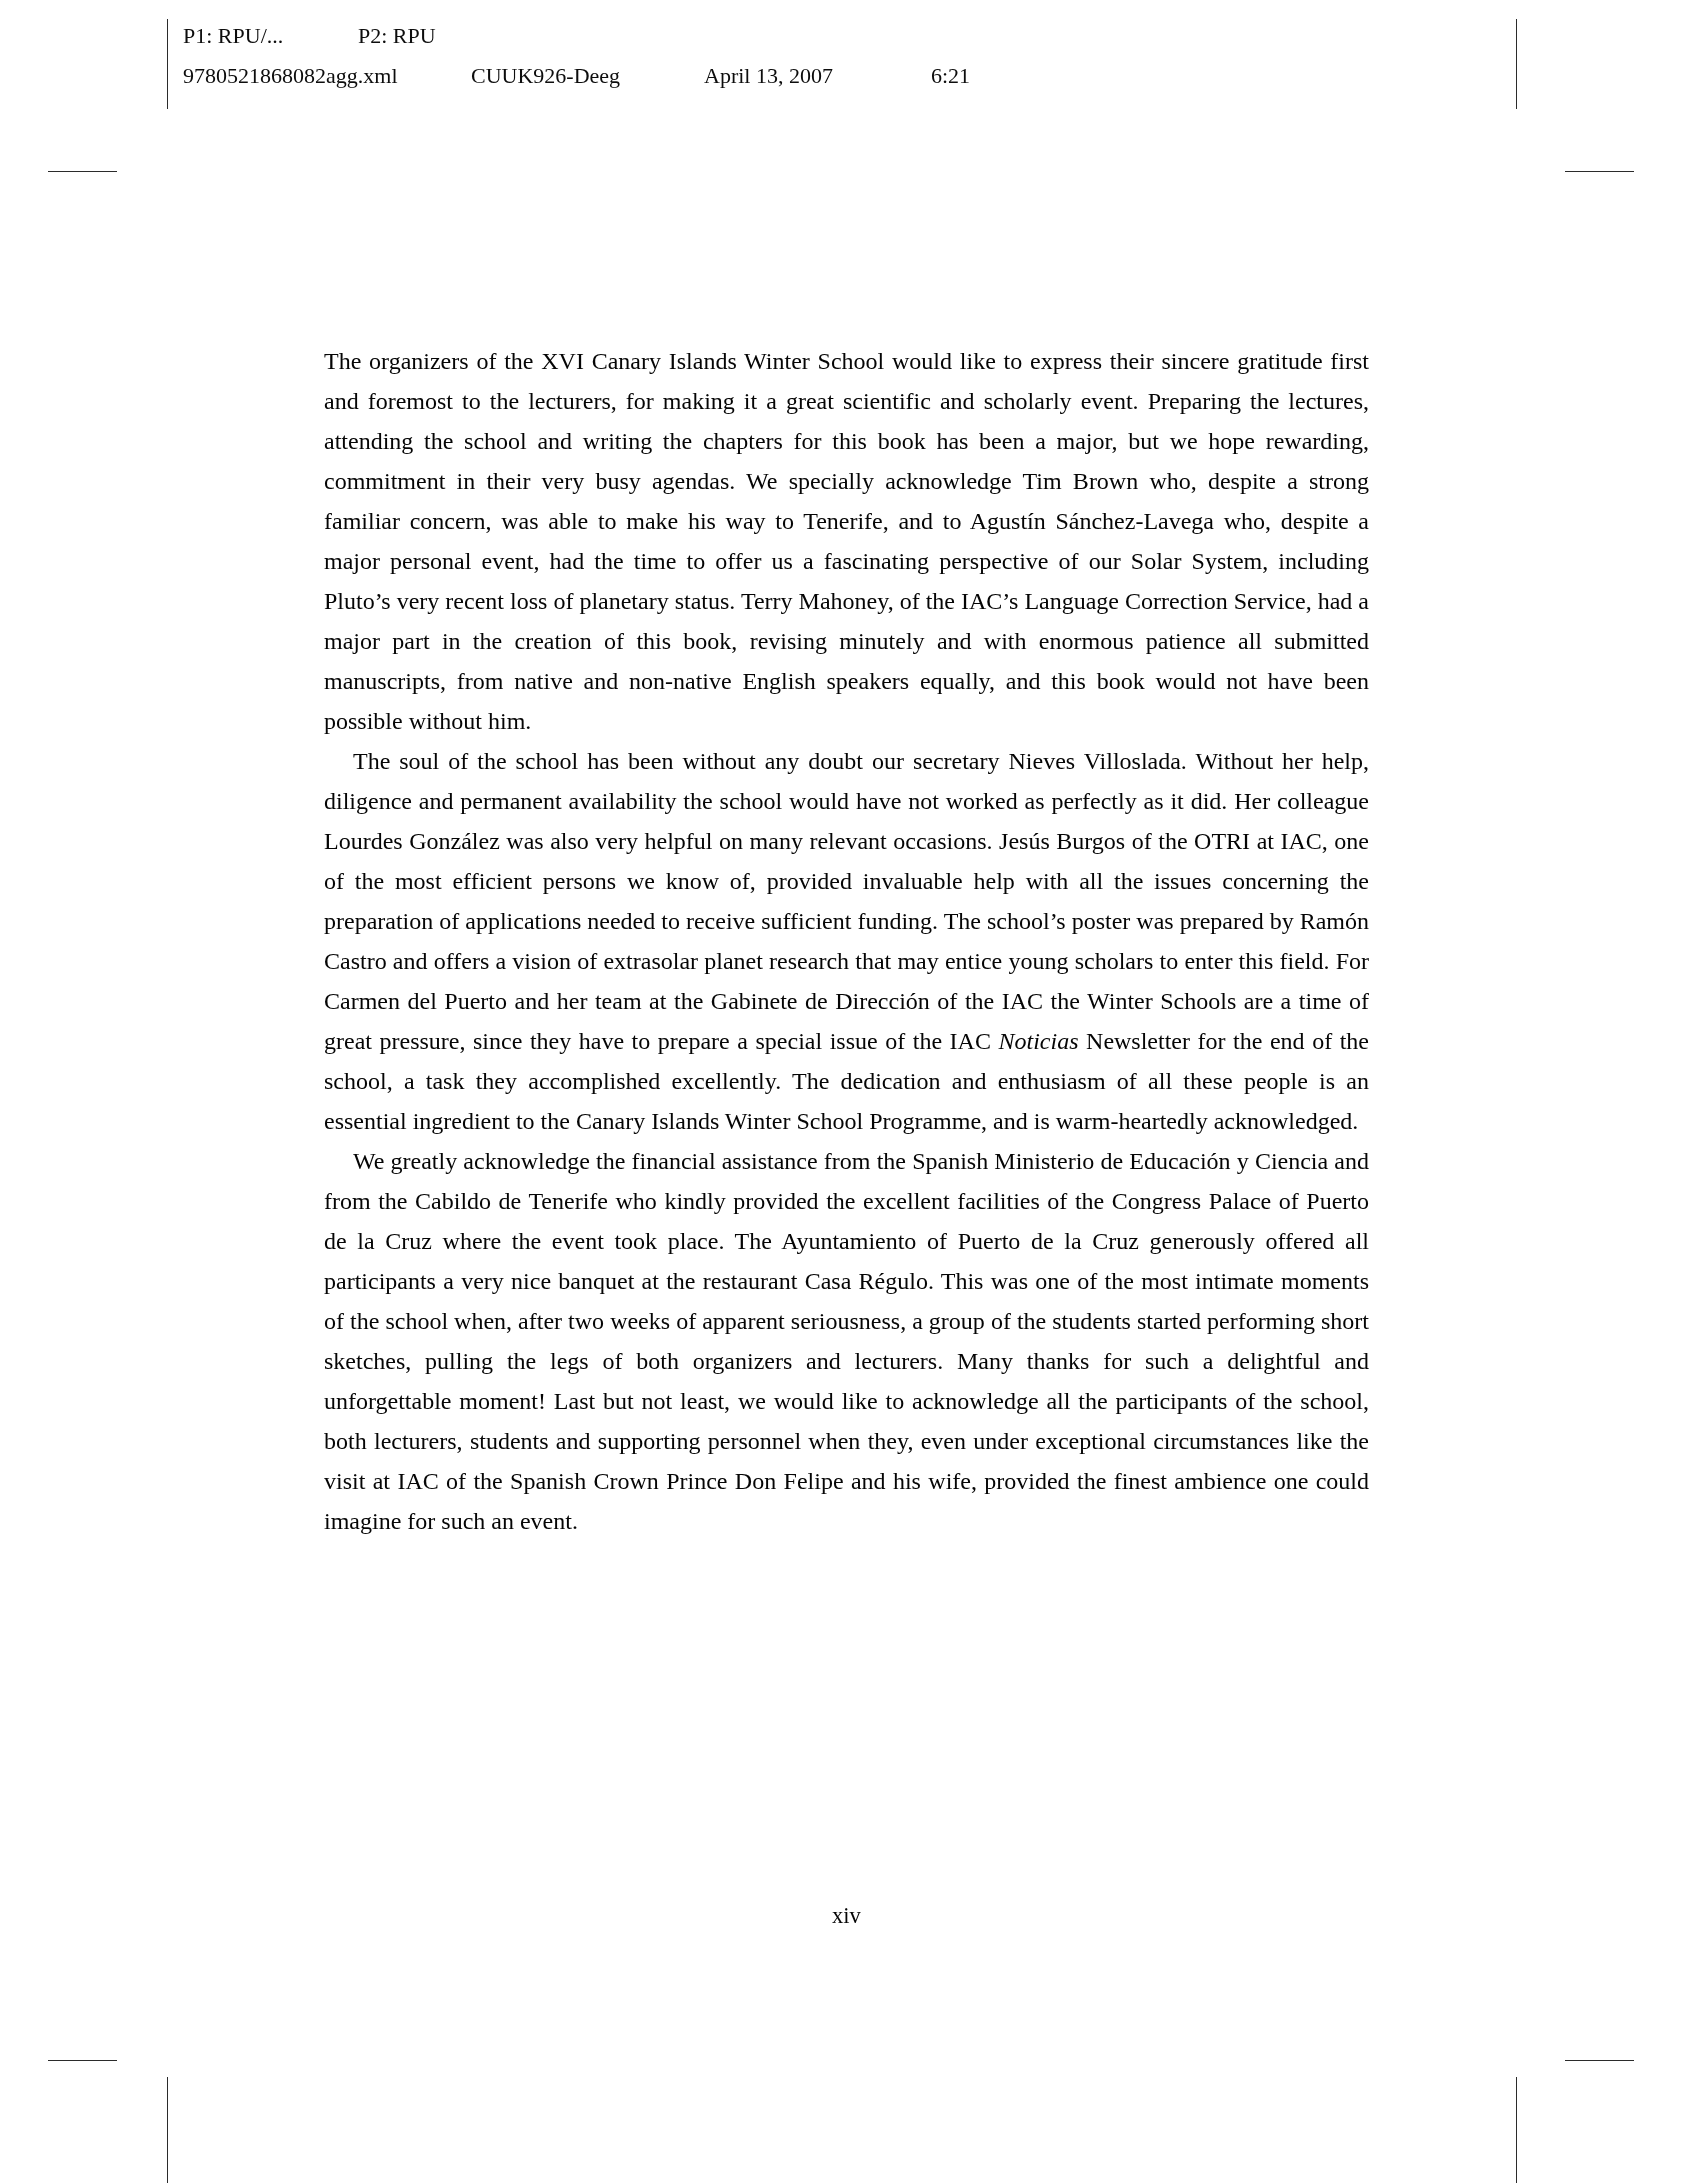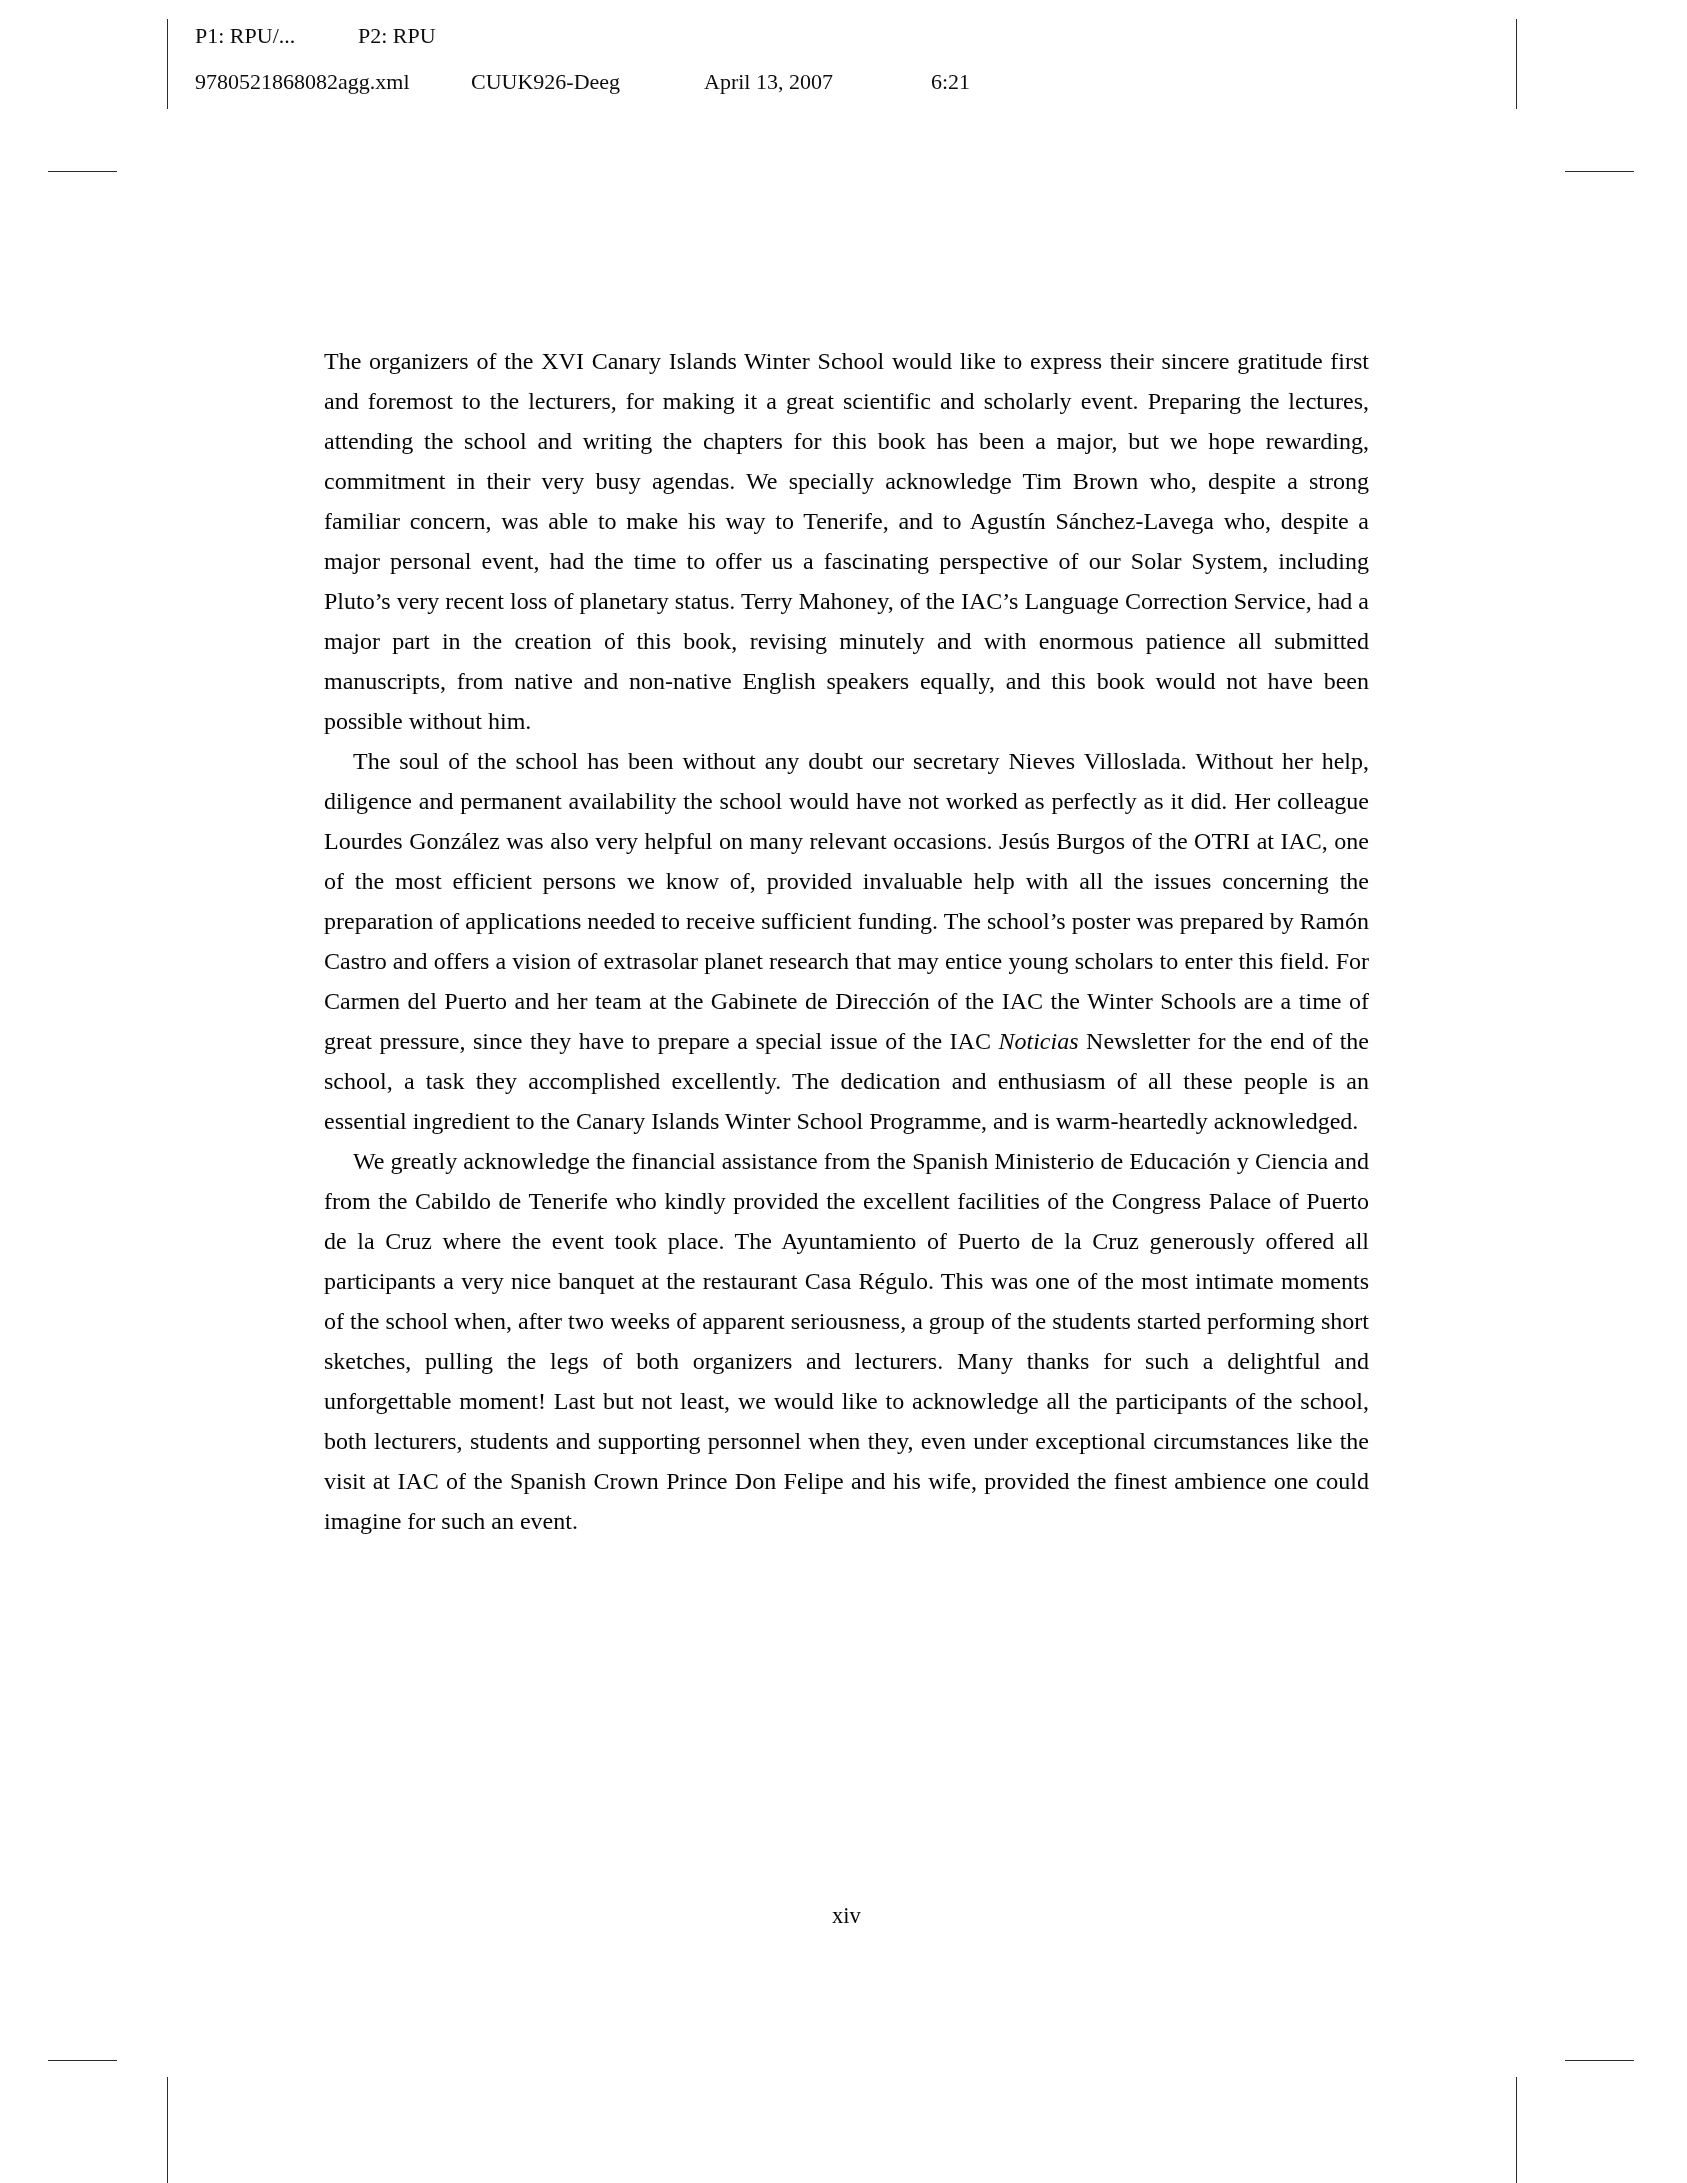--- a/index.html
+++ b/index.html
@@ -23,23 +23,23 @@
   
   .running-head {
     position: absolute;
     left: 183px;
     top: 22.5px;
     font-size: 22px;
     line-height: 26.5px;
     color: #0d0d0d;
   }
   .rh-line { position: relative; height: 26.5px; width: 1125px; }
-  .rh-line + .rh-line { margin-top: 20px; }
+  .rh-line + .rh-line { margin-top: 14px; }
   .rh-line span { position: absolute; top: 0; white-space: nowrap; }
-  .tok-a { left: 12px; }
+  .tok-a { left: 0; }
   .tok-b1 { left: 175px; }
   .tok-b2 { left: 288px; }
   .tok-c2 { left: 521px; }
   .tok-d2 { left: 748px; }
 
   
   .chapter-title {
     position: absolute;
     left: 324px;
     width: 1045px;

